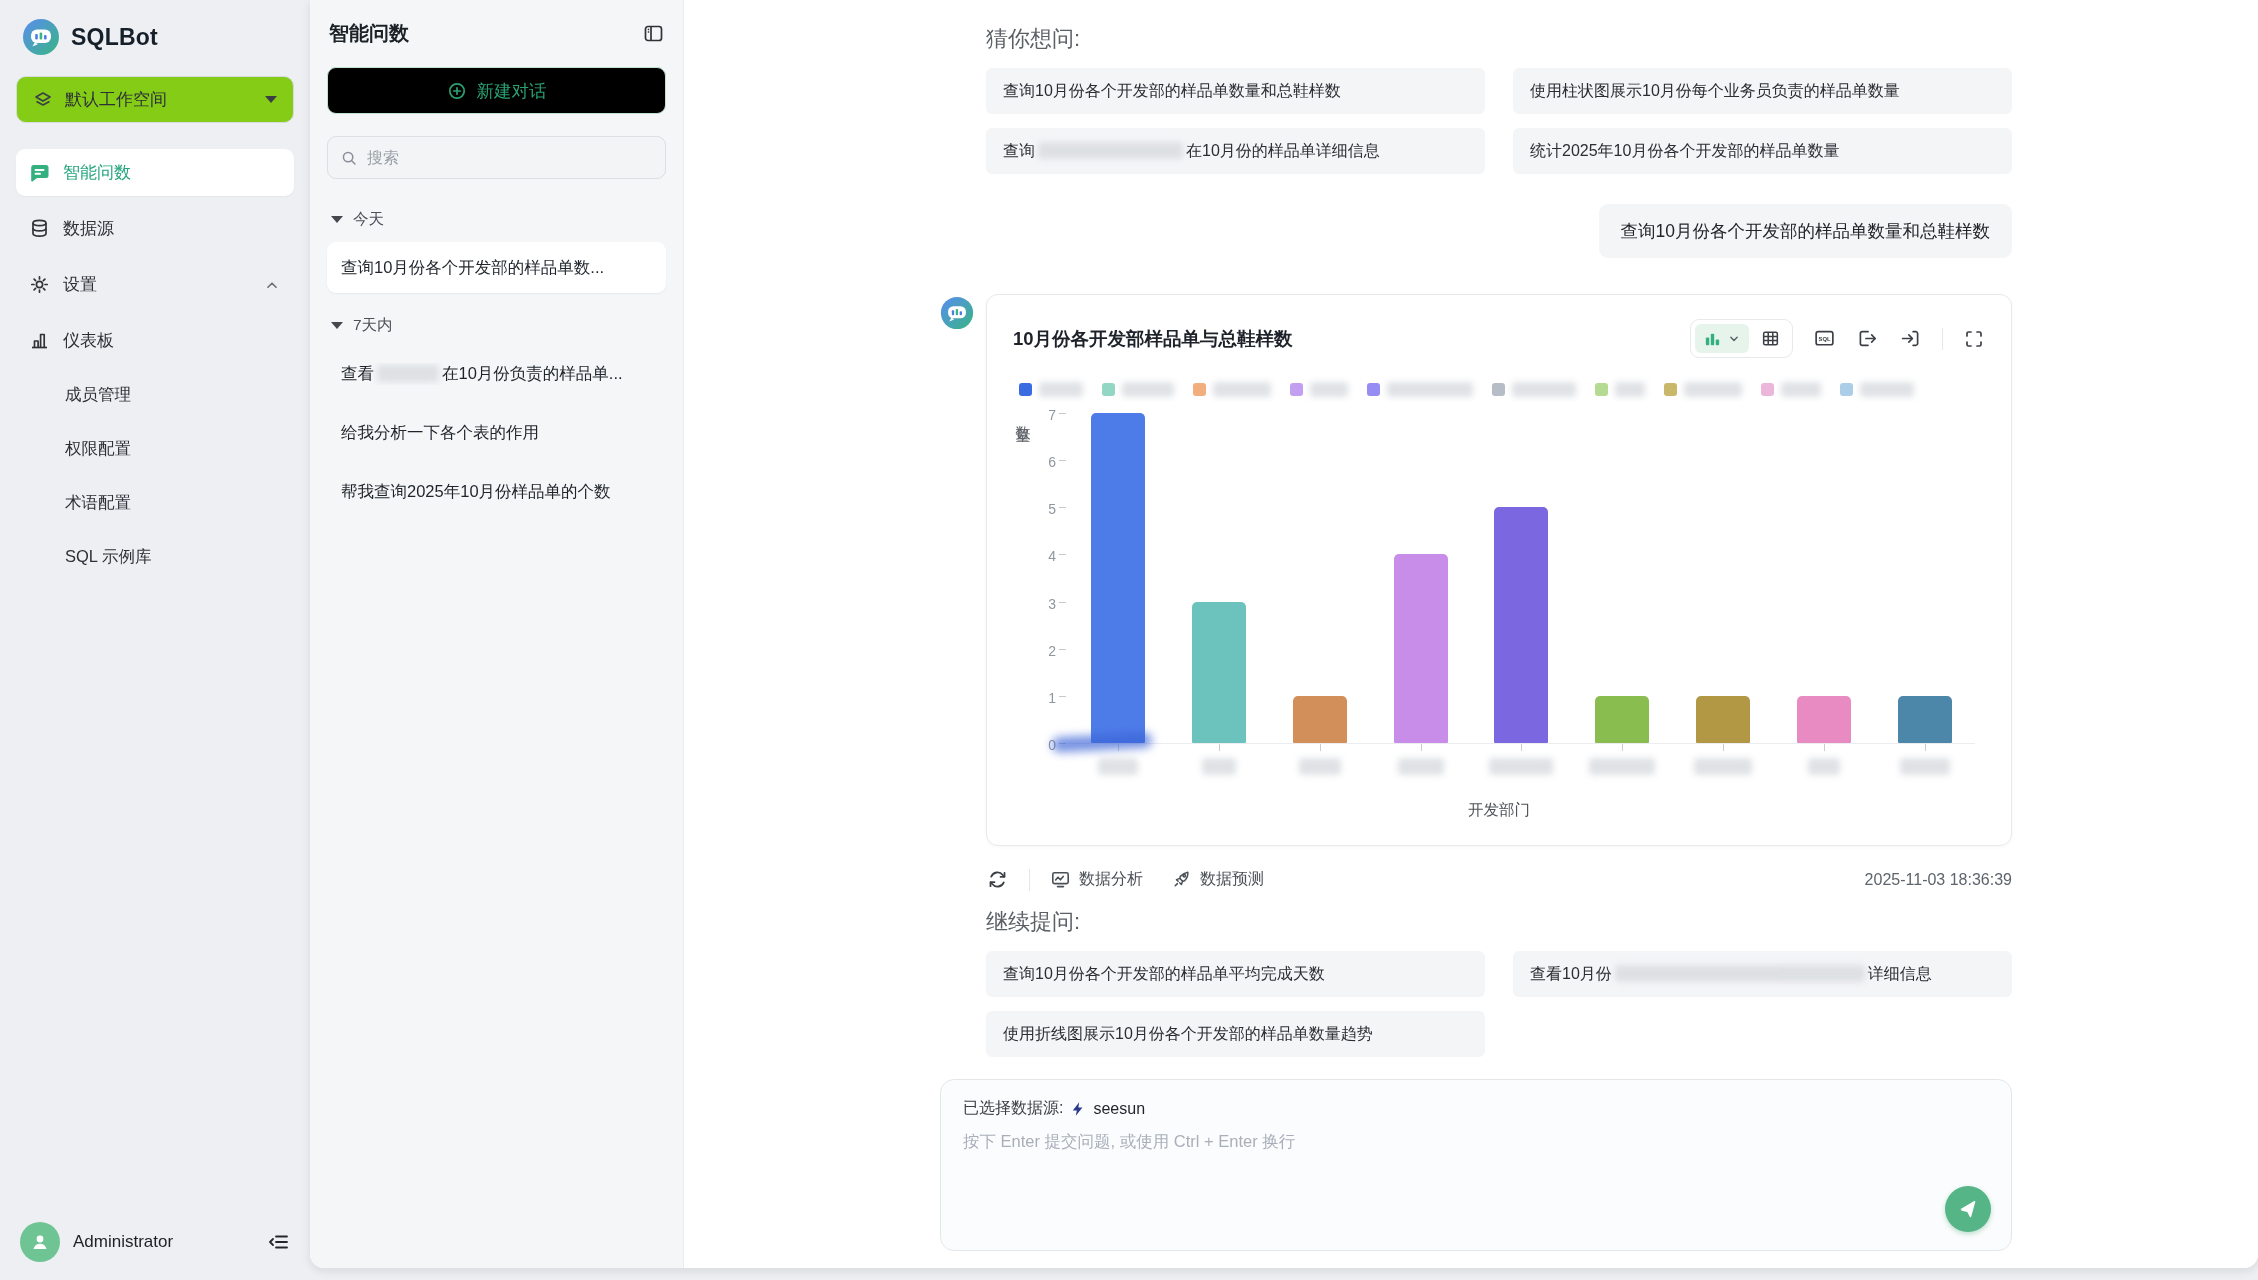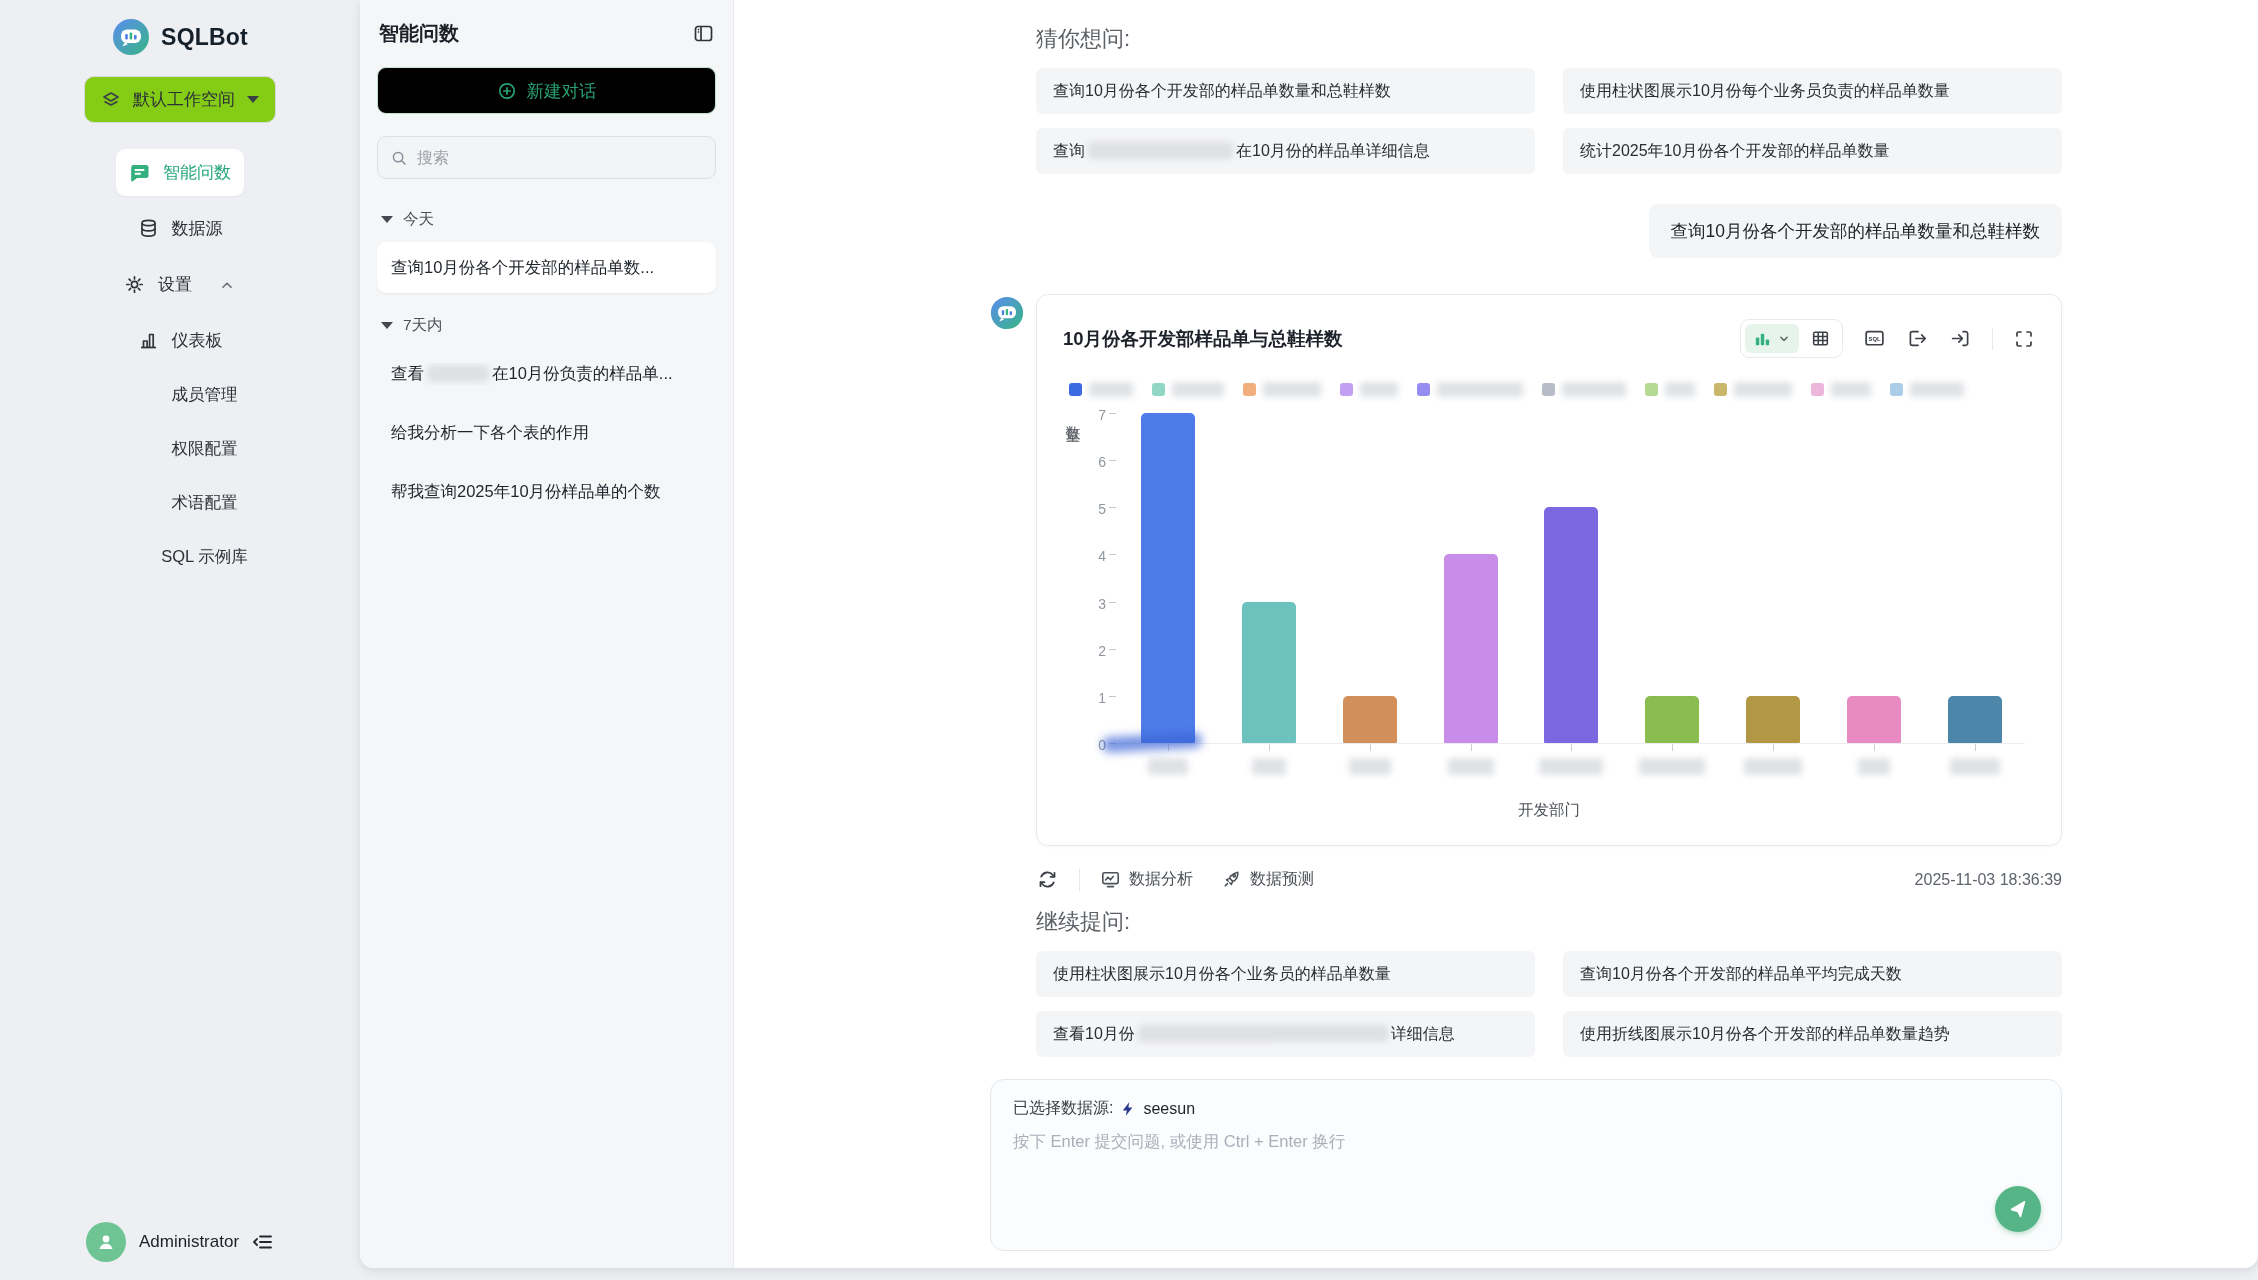--- a/index.html
+++ b/index.html
@@ -1,21 +1,21 @@
 <!DOCTYPE html>
 <html><head>
 <meta charset="utf-8">
 <style>
   * { margin:0; padding:0; box-sizing:border-box; }
   html,body { width:2258px; height:1280px; overflow:hidden; }
   body { font-family:"Liberation Sans","DejaVu Sans",sans-serif; background:#edeff2; color:#2b2f36; }
   .app { display:flex; width:2258px; height:1280px; background:#edeff2; }
 
   
-  .sidebar { width:360px; padding:14px 16px 18px; display:flex; flex-direction:column; flex-shrink:0;align-items:center; }
+  .sidebar { width:310px; padding:14px 16px 18px; display:flex; flex-direction:column; flex-shrink:0; }
   .logo-row { display:flex; align-items:center; gap:11px; margin:4px 6px 20px; }
   .logo-name { font-size:23px; font-weight:bold; color:#16202b; letter-spacing:.2px; }
   .ws-select { height:47px; background:#84cc16; border:1px solid #d7dade; border-radius:10px;
                display:flex; align-items:center; gap:12px; padding:0 16px; margin-bottom:26px; cursor:pointer; }
   .ws-select .ws-label { flex:1; font-size:17px; color:#2c3037; }
   .caret-down { width:0; height:0; border-left:6px solid transparent; border-right:6px solid transparent; border-top:7px solid #3a3f46; }
   .nav-item { height:47px; border-radius:9px; display:flex; align-items:center; gap:13px; padding:0 13px; font-size:17px; color:#2c3037; cursor:pointer; margin-bottom:9px; }
   .nav-item.active { background:#ffffff; color:#25a57c; box-shadow:0 1px 2px rgba(0,0,0,.04); }
   .nav-item .spacer { flex:1; }
   .sub-item { height:44px; display:flex; align-items:center; padding-left:49px; font-size:16.5px; color:#2c3037; border-radius:9px; cursor:pointer; margin-bottom:10px; }
@@ -509,23 +509,20 @@
                 <path d="M4.2 16.8l2.2-2.2"></path>
               </svg>
             <span>数据预测</span>
           </span>
           <span class="timestamp">2025-11-03 18:36:39</span>
         </div>
 
         <div class="hint-label" style="margin-top:16px">继续提问:</div>
         <div class="chip-grid">
           <div class="chip">
-              <span>使用柱状图展示10月份各个业务员的样品单数量</span>
-            </div>
-          <div class="chip">
               <span>查询10月份各个开发部的样品单平均完成天数</span>
             </div>
           <div class="chip">
               <span><span>查看10月份</span><span class="redact" style="width:250px"></span><span>详细信息</span></span>
             </div>
           <div class="chip">
               <span>使用折线图展示10月份各个开发部的样品单数量趋势</span>
             </div>
         </div>
 

